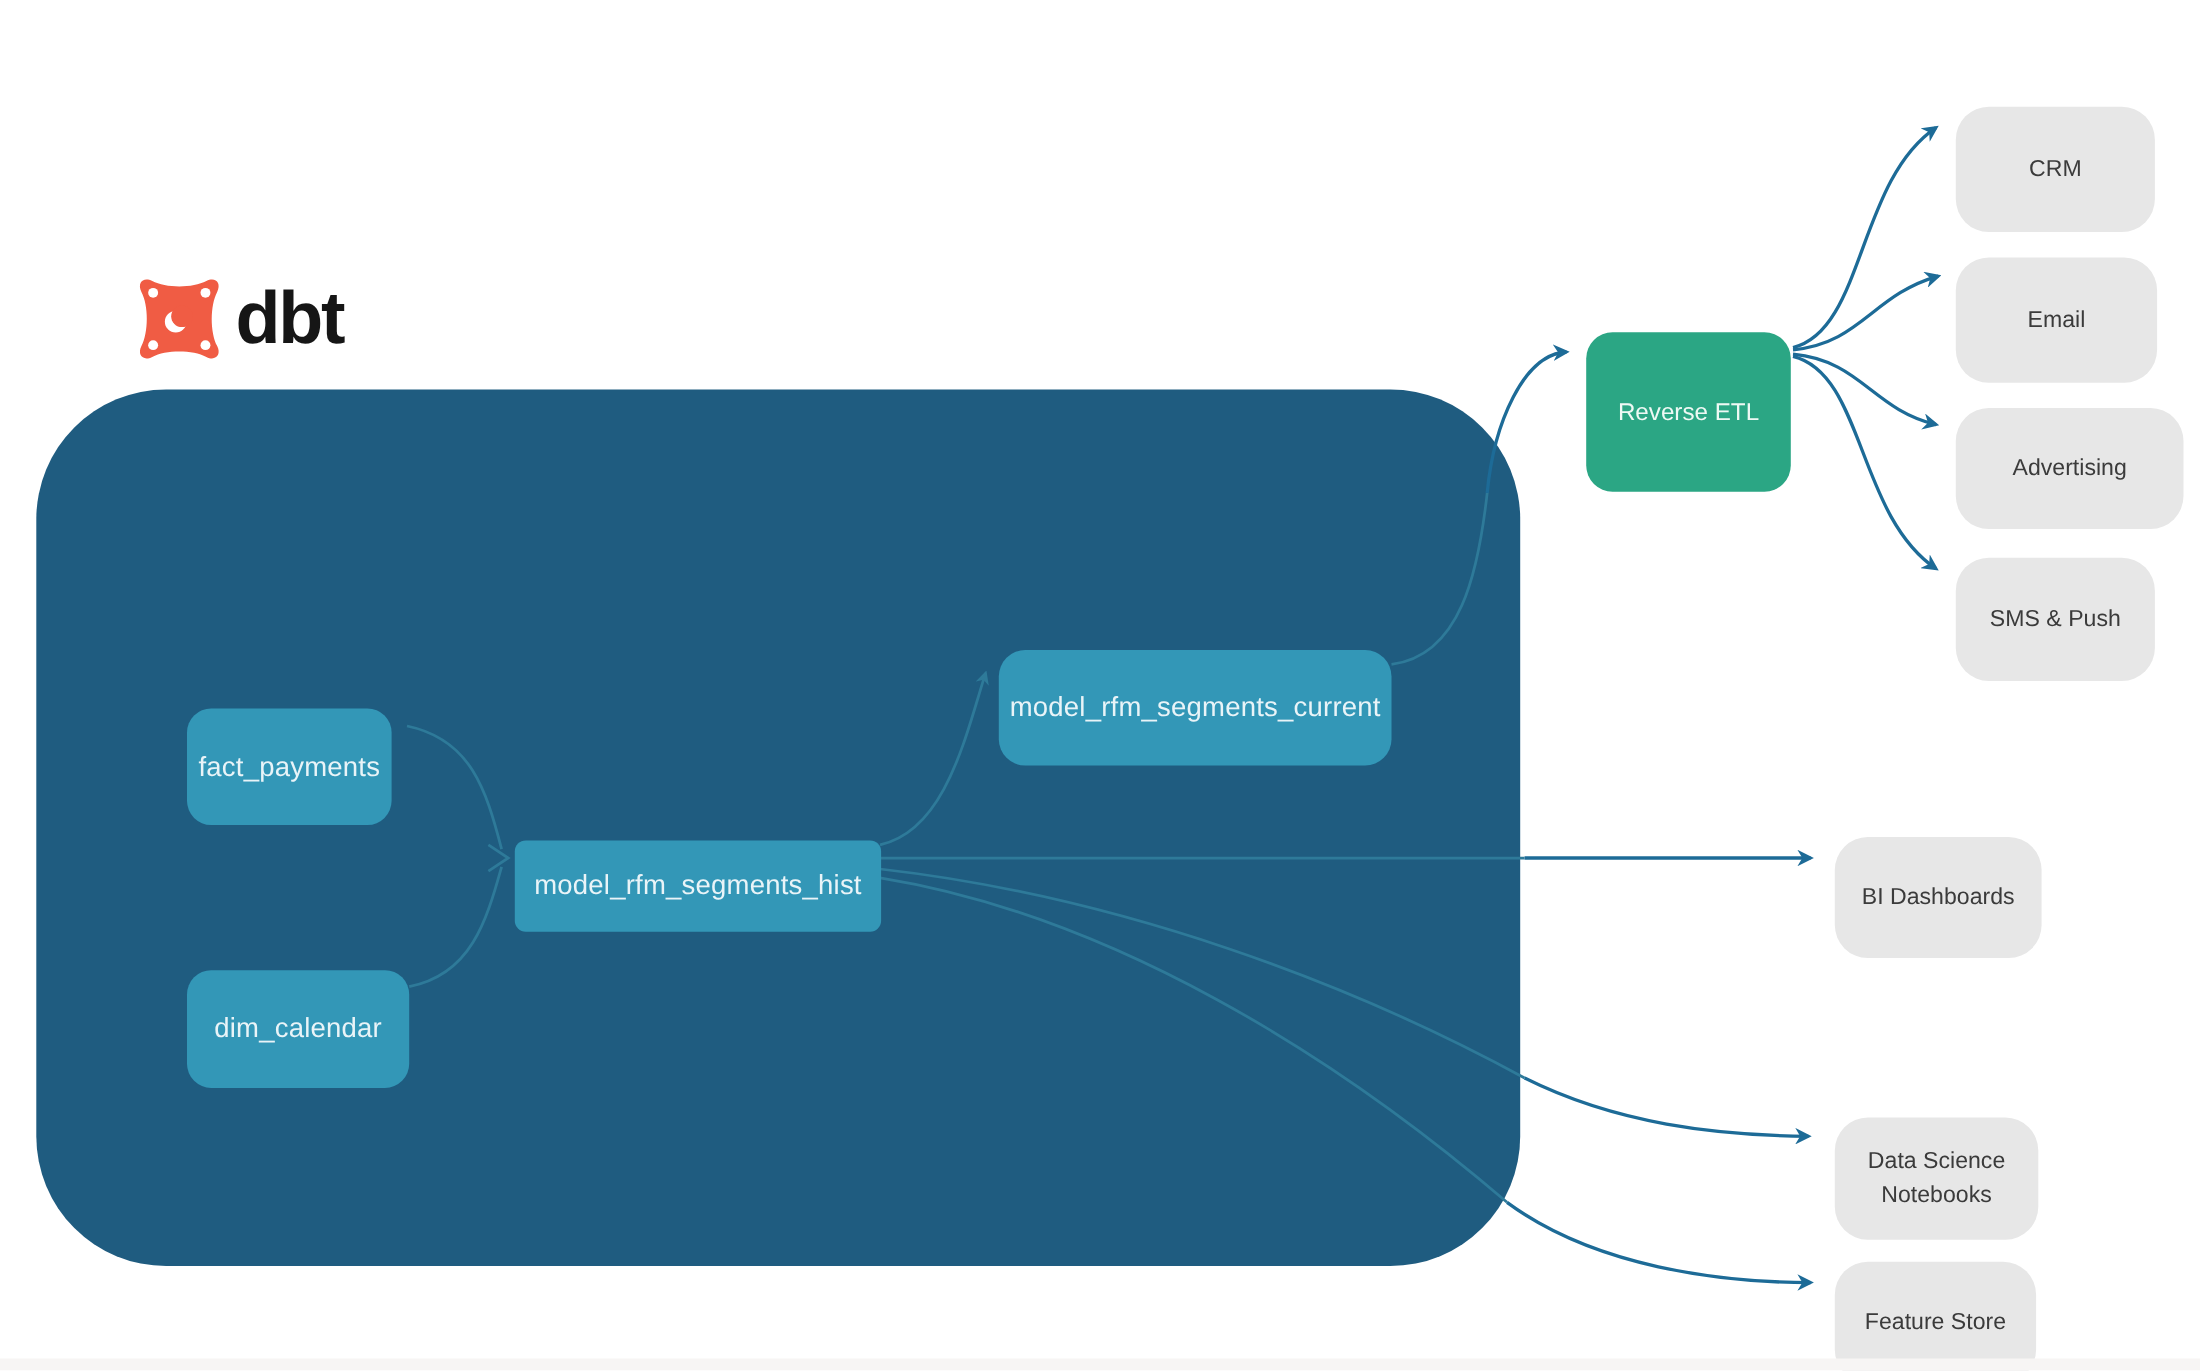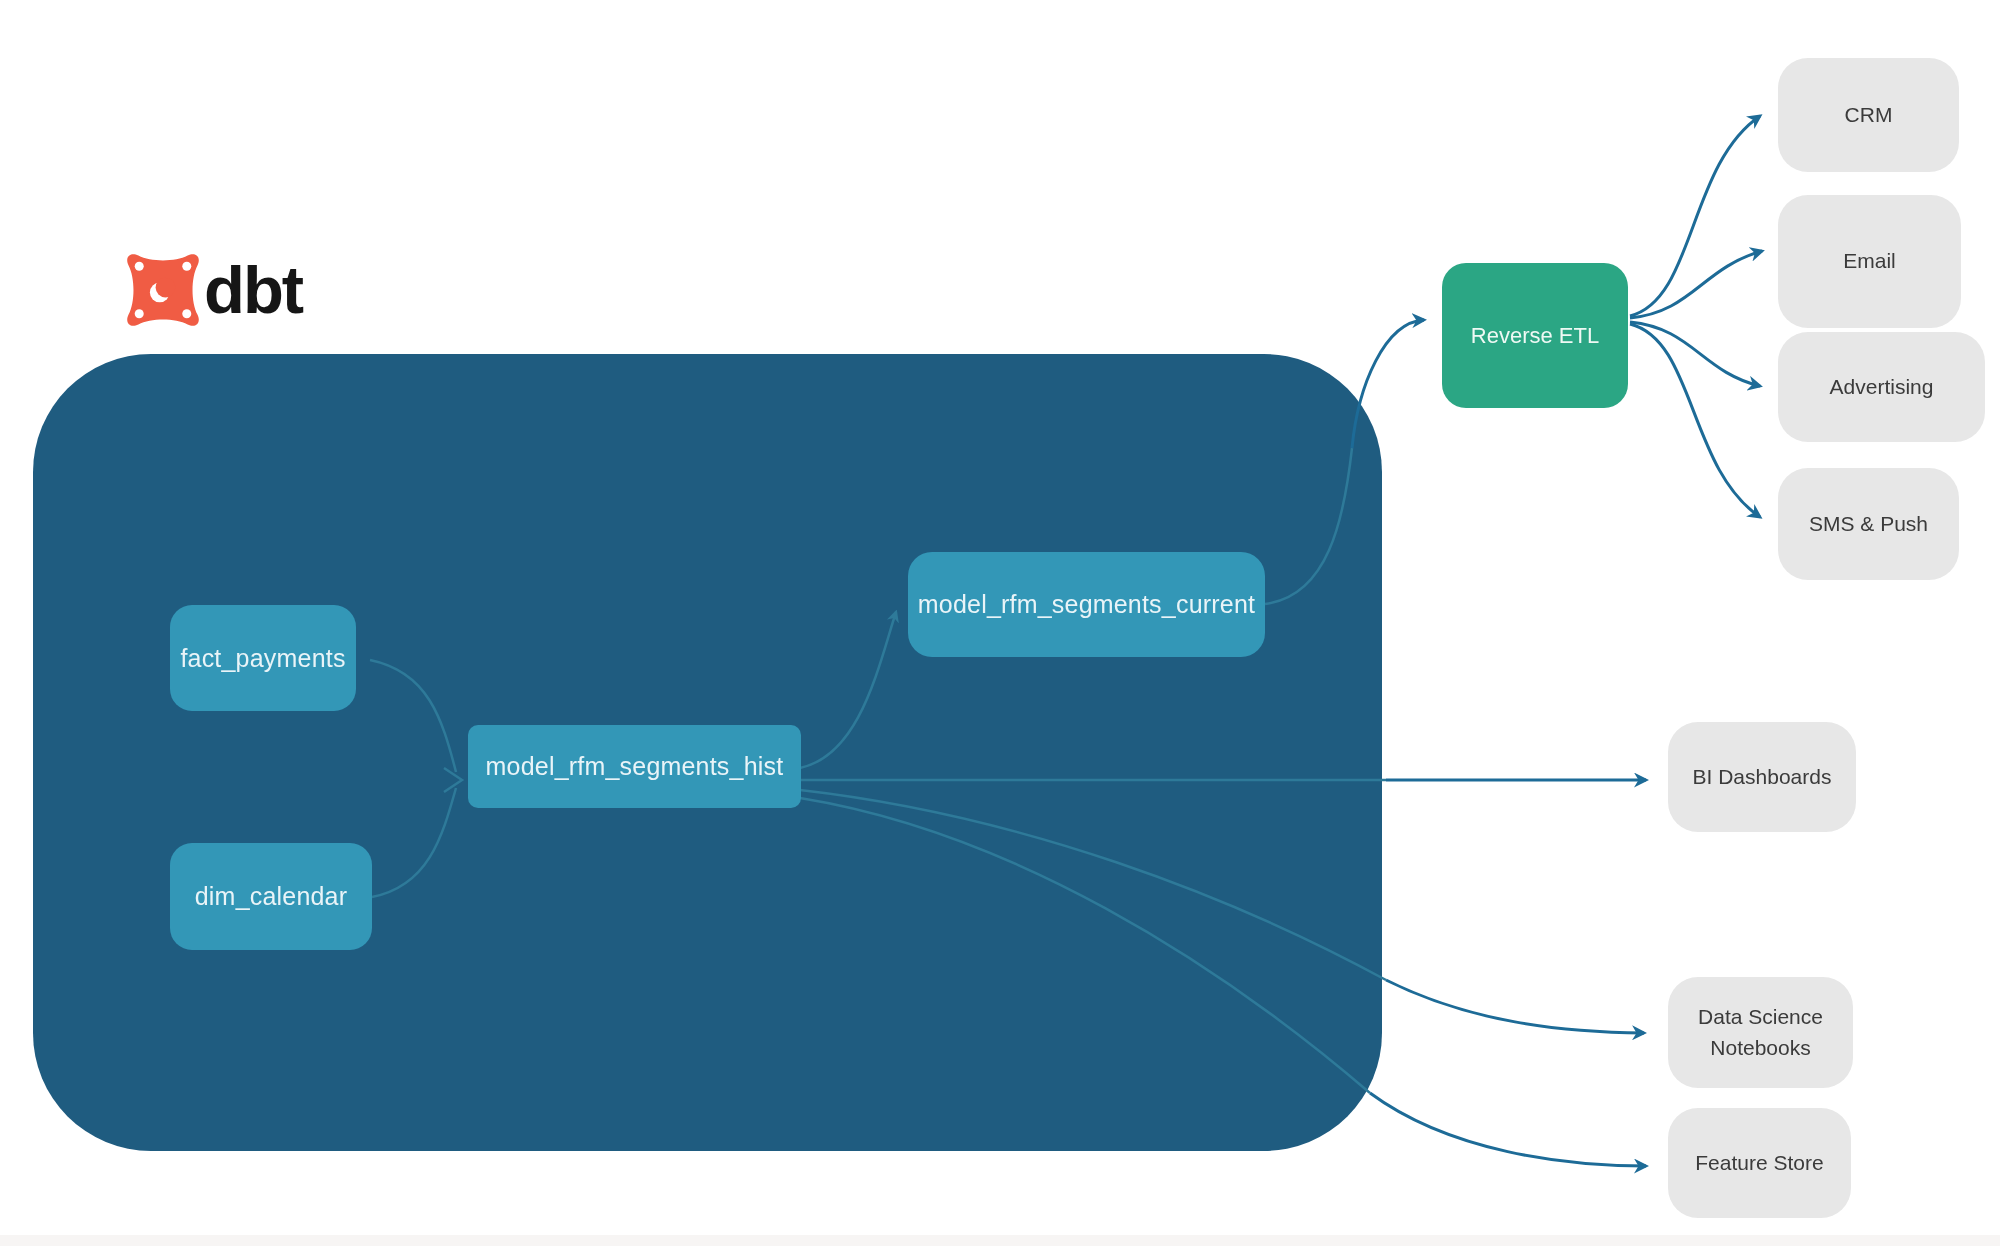--- a/index.html
+++ b/index.html
@@ -1,28 +1,28 @@
 <!DOCTYPE html>
 <html><head>
 <meta charset="utf-8">
 <style>
   html,body{margin:0;padding:0;background:#ffffff;}
   body{width:2000px;height:1246px;overflow:hidden;font-family:"Liberation Sans",sans-serif;}
   .canvas{position:relative;width:2000px;height:1246px;background:#ffffff;}
 
-  .logo{position:absolute;left:122px;top:248px;display:flex;align-items:center;}
+  .logo{position:absolute;left:122px;top:248px;display:flex;align-items:center;gap:10px;}
   .logo-text{font-size:67px;font-weight:800;color:#161616;letter-spacing:-2px;line-height:84px;}
 
   .warehouse{position:absolute;left:33px;top:354px;width:1349px;height:797px;
              background:#1f5c80;border-radius:118px;}
 
   .edges{position:absolute;left:0;top:0;width:2000px;height:1246px;pointer-events:none;}
 
   .node{position:absolute;display:flex;align-items:center;justify-content:center;
-        text-align:center;box-sizing:border-box;}
+        text-align:center;box-sizing:border-box;margin-top:39px;}
   .node-model{background:#3397b7;color:#e9f4f8;font-size:25px;letter-spacing:.2px;border-radius:24px;}
   .node-activation{background:#2ba684;color:#eef9f4;font-size:22px;border-radius:24px;}
   .node-dest{background:#e7e7e7;color:#3b3b3b;font-size:21px;border-radius:30px;line-height:1.45;padding:0 18px;}
 
   .bottom-strip{position:absolute;left:0;top:1235px;width:2000px;height:11px;background:#f7f5f4;}
 </style>
 </head>
 <body>
 
 <div class="canvas">
@@ -91,21 +91,21 @@
     <span>model_rfm_segments_current</span>
   </div>
 
   <div class="node node-activation" style="left:1442px;top:263px;width:186px;height:145px;">
     <span>Reverse ETL</span>
   </div>
 
   <div class="node node-dest" style="left:1778px;top:58px;width:181px;height:114px;">
     <span>CRM</span>
   </div>
-  <div class="node node-dest" style="left:1778px;top:195px;width:183px;height:133px;">
+  <div class="node node-dest" style="left:1778px;top:195px;width:183px;height:114px;">
     <span>Email</span>
   </div>
   <div class="node node-dest" style="left:1778px;top:332px;width:207px;height:110px;align-items:center;">
     <span>Advertising</span>
   </div>
   <div class="node node-dest" style="left:1778px;top:468px;width:181px;height:112px;">
     <span>SMS &amp; Push</span>
   </div>
 
   <div class="node node-dest" style="left:1668px;top:722px;width:188px;height:110px;">

